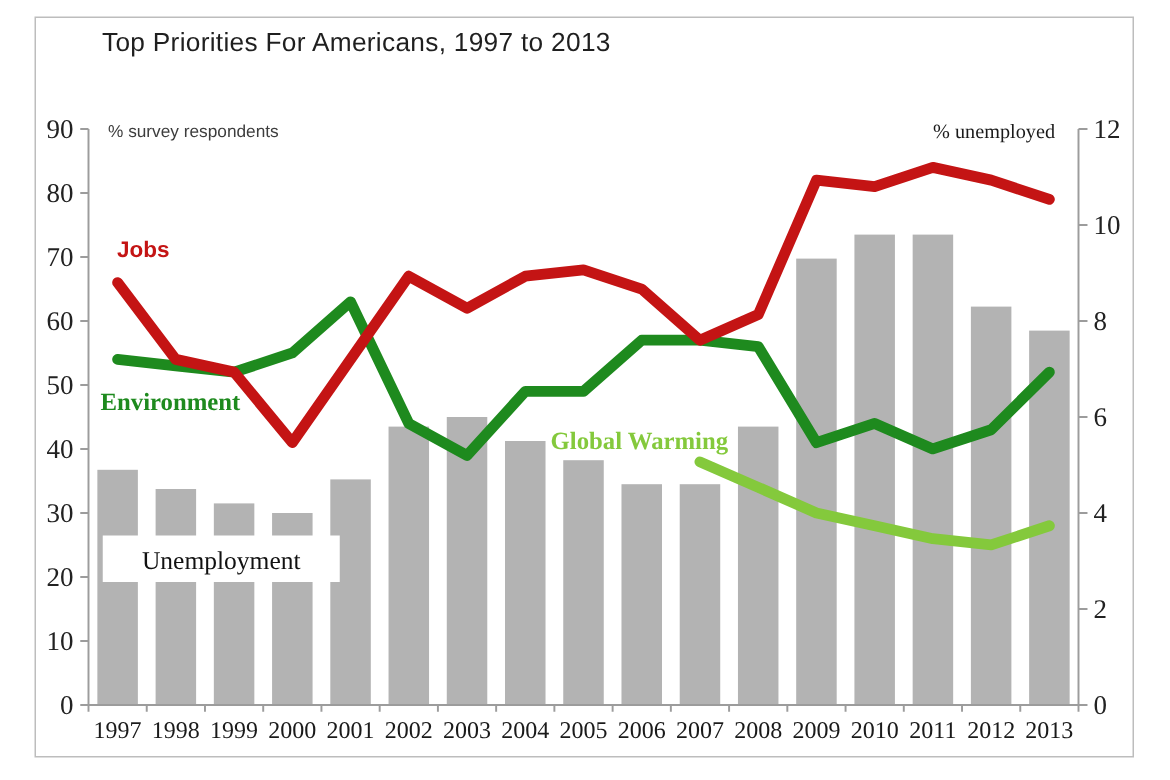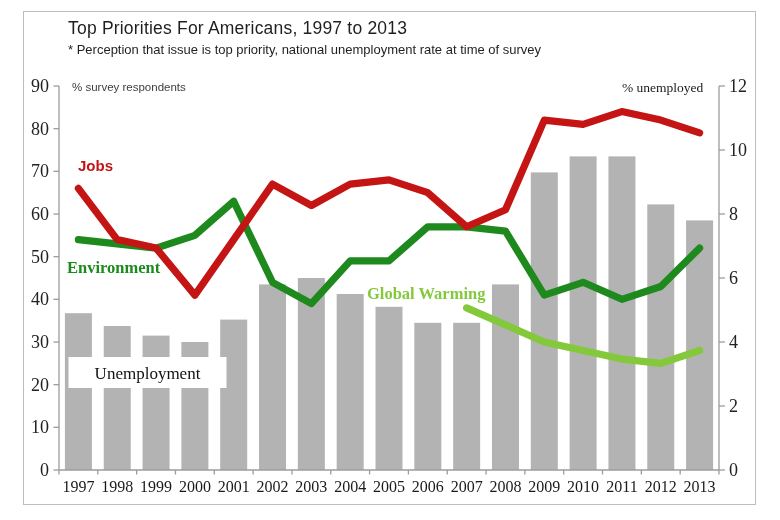--- a/index.html
+++ b/index.html
@@ -12,21 +12,20 @@
   .subtitle{position:absolute;left:68px;top:42px;font-size:13px;font-weight:400;color:#1f1f1f;}
   svg{position:absolute;left:0;top:0;}
   text{user-select:none;}
 </style>
 </head>
 <body>
 
 <div class="stage">
   <div class="frame"></div>
   <div class="title">Top Priorities For Americans, 1997 to 2013</div>
-  <div class="subtitle">* Perception that issue is top priority, national unemployment rate at time of survey</div>
   <svg id="chart" width="780" height="520" viewBox="0 0 780 520">
       <line stroke="#9c9c9c" stroke-width="1.3" x1="59" y1="86" x2="59" y2="470"></line>
       <line stroke="#9c9c9c" stroke-width="1.3" x1="53.5" y1="86" x2="59" y2="86"></line>
       <text x="49" y="92" font-family="&quot;Liberation Serif&quot;, serif" font-size="18" font-weight="normal" fill="#222222" text-anchor="end">90</text>
       <line stroke="#9c9c9c" stroke-width="1.3" x1="53.5" y1="128.66666666666669" x2="59" y2="128.66666666666669"></line>
       <text x="49" y="134.66666666666669" font-family="&quot;Liberation Serif&quot;, serif" font-size="18" font-weight="normal" fill="#222222" text-anchor="end">80</text>
       <line stroke="#9c9c9c" stroke-width="1.3" x1="53.5" y1="171.33333333333331" x2="59" y2="171.33333333333331"></line>
       <text x="49" y="177.33333333333331" font-family="&quot;Liberation Serif&quot;, serif" font-size="18" font-weight="normal" fill="#222222" text-anchor="end">70</text>
       <line stroke="#9c9c9c" stroke-width="1.3" x1="53.5" y1="214" x2="59" y2="214"></line>
       <text x="49" y="220" font-family="&quot;Liberation Serif&quot;, serif" font-size="18" font-weight="normal" fill="#222222" text-anchor="end">60</text>

